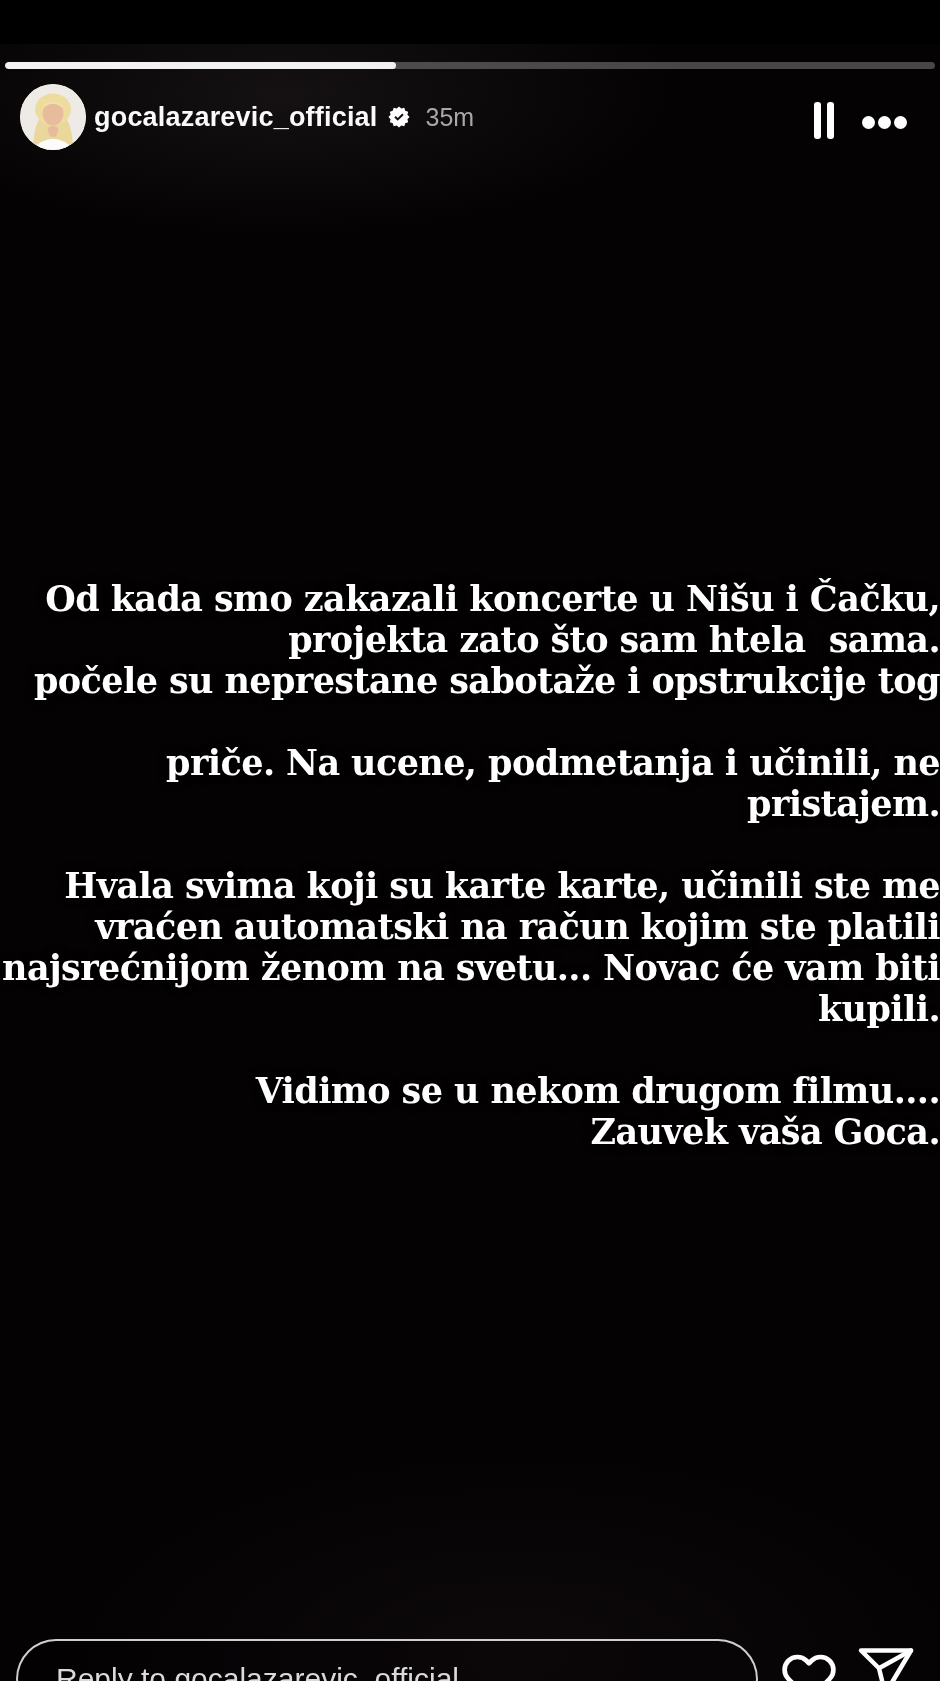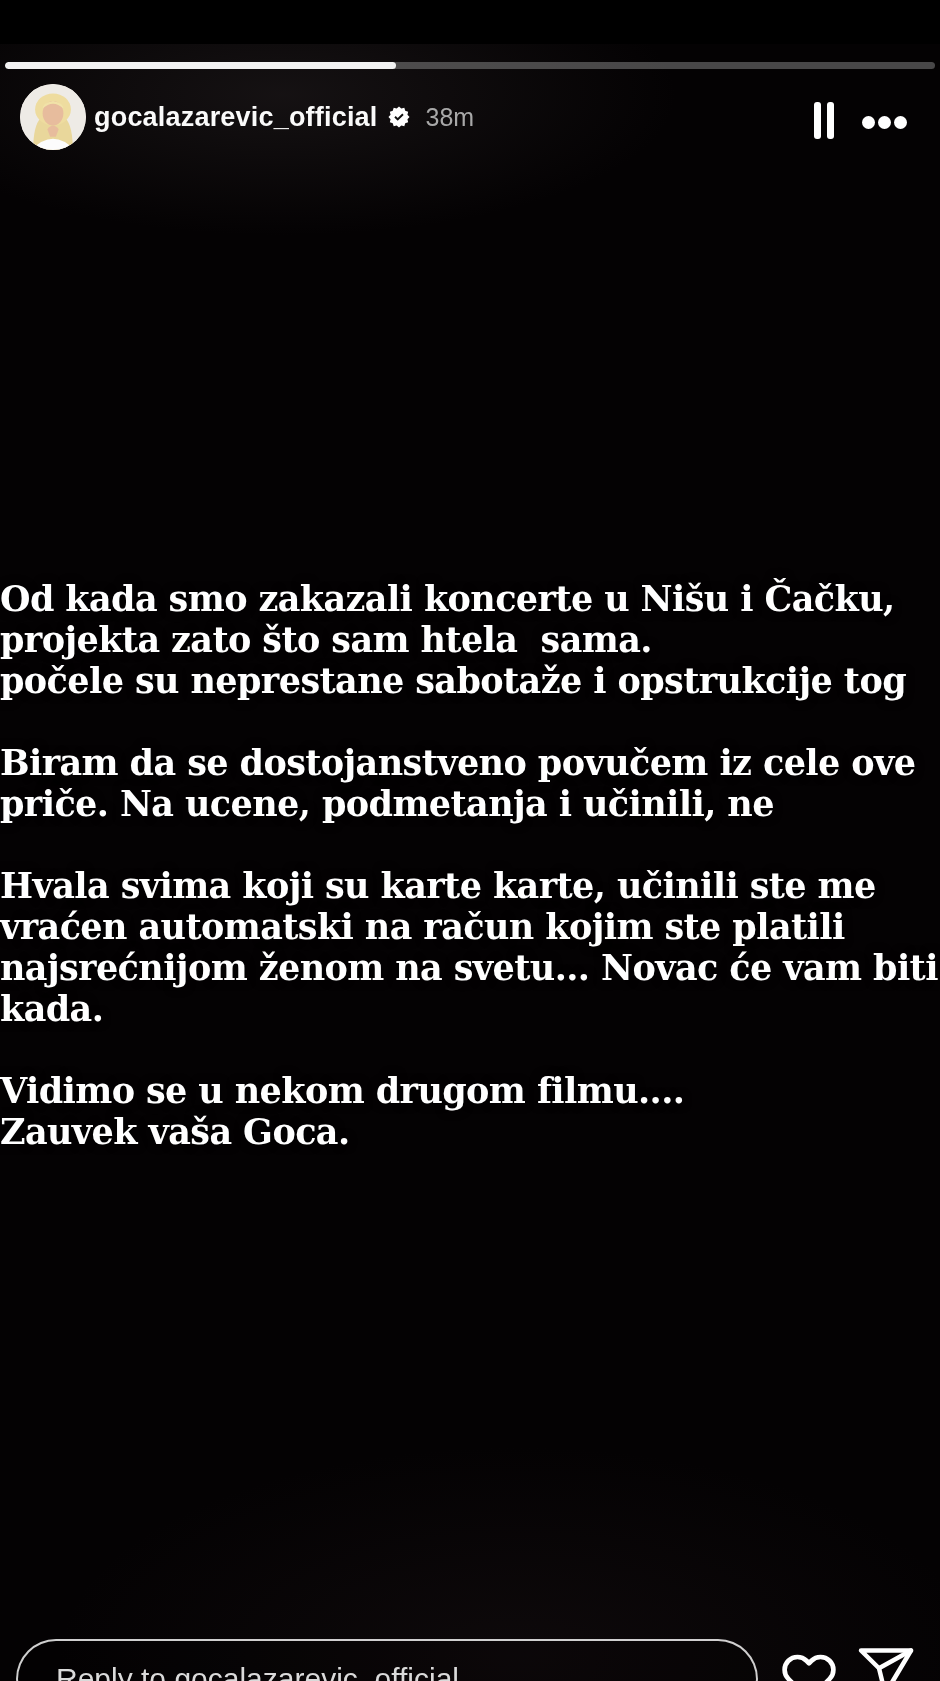--- a/index.html
+++ b/index.html
@@ -33,21 +33,21 @@
   .verified{width:22px;height:22px;display:inline-block;flex:none;}
   .timestamp{color:#a8a8a8;font-size:25px;margin-left:6px;}
   .controls{position:absolute;right:33px;top:56px;display:flex;align-items:center;gap:26px;}
   .pause-btn{display:flex;gap:6px;padding:2px;cursor:pointer;}
   .pause-btn .bar{width:7px;height:37px;border-radius:3px;background:#fff;}
   .more-btn{display:flex;gap:3px;align-items:center;cursor:pointer;margin-top:4px;}
   .more-btn .dot{width:13px;height:13px;border-radius:50%;background:#fff;}
   
   .story-text{
     position:absolute;left:0;right:0;top:534px;
-    text-align:left;color:#ffffff;
+    text-align:right;color:#ffffff;
     font-family:"DejaVu Serif","Liberation Serif",serif;
     font-weight:700;font-size:35px;line-height:41px;letter-spacing:-0.6px;
     text-shadow:0 0 10px rgba(0,0,0,.85);
   }
   .story-paragraph + .story-paragraph{margin-top:41px;}
   .story-line{white-space:pre;}
   
   .reply-pill{
     position:absolute;left:16px;top:1595px;width:742px;height:80px;
     border:2px solid rgba(243,243,243,.85);border-radius:42px;
@@ -94,21 +94,21 @@
   </div>
 
   <div class="header-row">
     <span class="username">gocalazarevic_official</span>
     <span class="verified">
       <svg viewBox="0 0 24 24">
         <path fill="#ffffff" d="M12 .5l2.5 2.3 3.3-.8 1 3.2 3.2 1-.8 3.3L23.5 12l-2.3 2.5.8 3.3-3.2 1-1 3.2-3.3-.8L12 23.5l-2.5-2.3-3.3.8-1-3.2-3.2-1 .8-3.3L.5 12l2.3-2.5-.8-3.3 3.2-1 1-3.2 3.3.8z"></path>
         <path fill="#101010" d="M10.6 16.2l-3.7-3.7 1.5-1.5 2.2 2.2 5-5 1.5 1.5z"></path>
       </svg>
     </span>
-    <span class="timestamp">38m</span>
+    <span class="timestamp">35m</span>
   </div>
 
   <div class="controls">
     <div class="pause-btn" role="button" aria-label="Pause">
       <span class="bar"></span>
       <span class="bar"></span>
     </div>
     <div class="more-btn" role="button" aria-label="More options">
       <span class="dot"></span>
       <span class="dot"></span>
@@ -116,28 +116,28 @@
     </div>
   </div>
 
   <div class="story-text">
     <div class="story-paragraph">
       <div class="story-line">Od kada smo zakazali koncerte u Nišu i Čačku,</div>
       <div class="story-line">projekta zato što sam htela  sama.</div>
       <div class="story-line">počele su neprestane sabotaže i opstrukcije tog</div>
     </div>
     <div class="story-paragraph">
-      <div class="story-line">Biram da se dostojanstveno povučem iz cele ove</div>
       <div class="story-line">priče. Na ucene, podmetanja i učinili, ne</div>
+      <div class="story-line">pristajem.</div>
     </div>
     <div class="story-paragraph">
       <div class="story-line">Hvala svima koji su karte karte, učinili ste me</div>
       <div class="story-line">vraćen automatski na račun kojim ste platili</div>
       <div class="story-line">najsrećnijom ženom na svetu... Novac će vam biti</div>
-      <div class="story-line">kada.</div>
+      <div class="story-line">kupili.</div>
     </div>
     <div class="story-paragraph">
       <div class="story-line">Vidimo se u nekom drugom filmu....</div>
       <div class="story-line">Zauvek vaša Goca.</div>
     </div>
   </div>
 
   <div class="reply-pill">
     <input class="reply-input" type="text" placeholder="Reply to gocalazarevic_official..." style="">
   </div>

